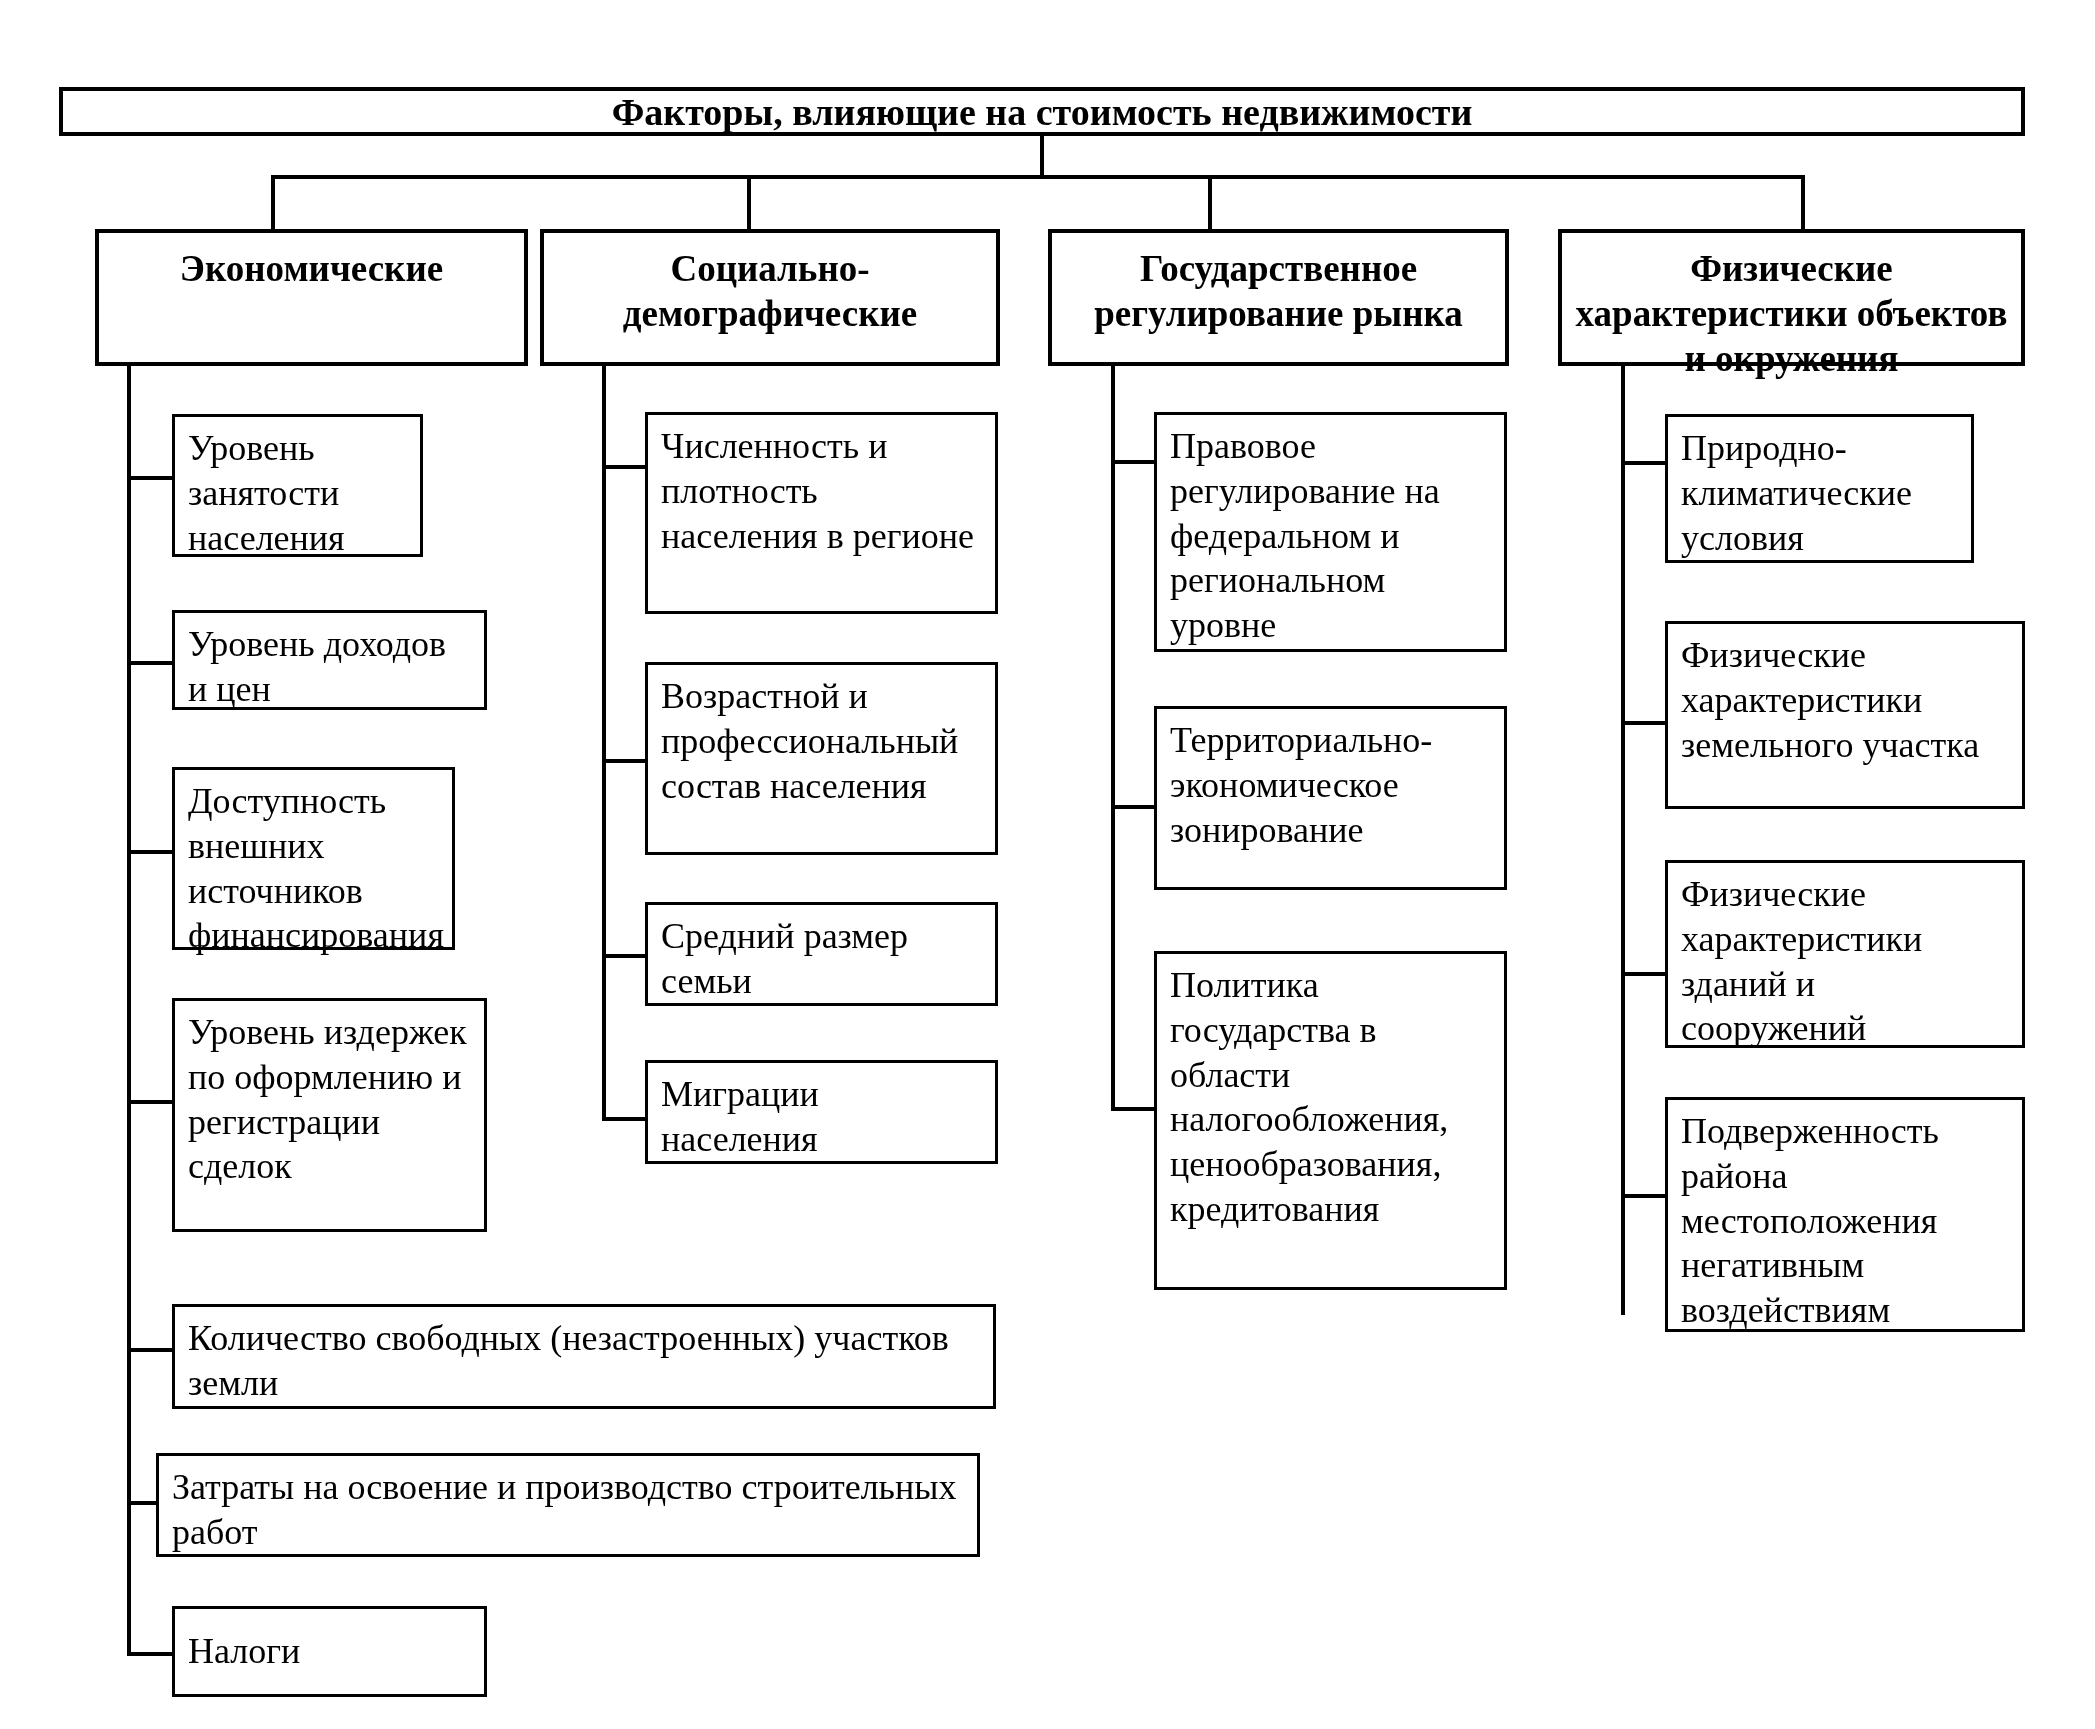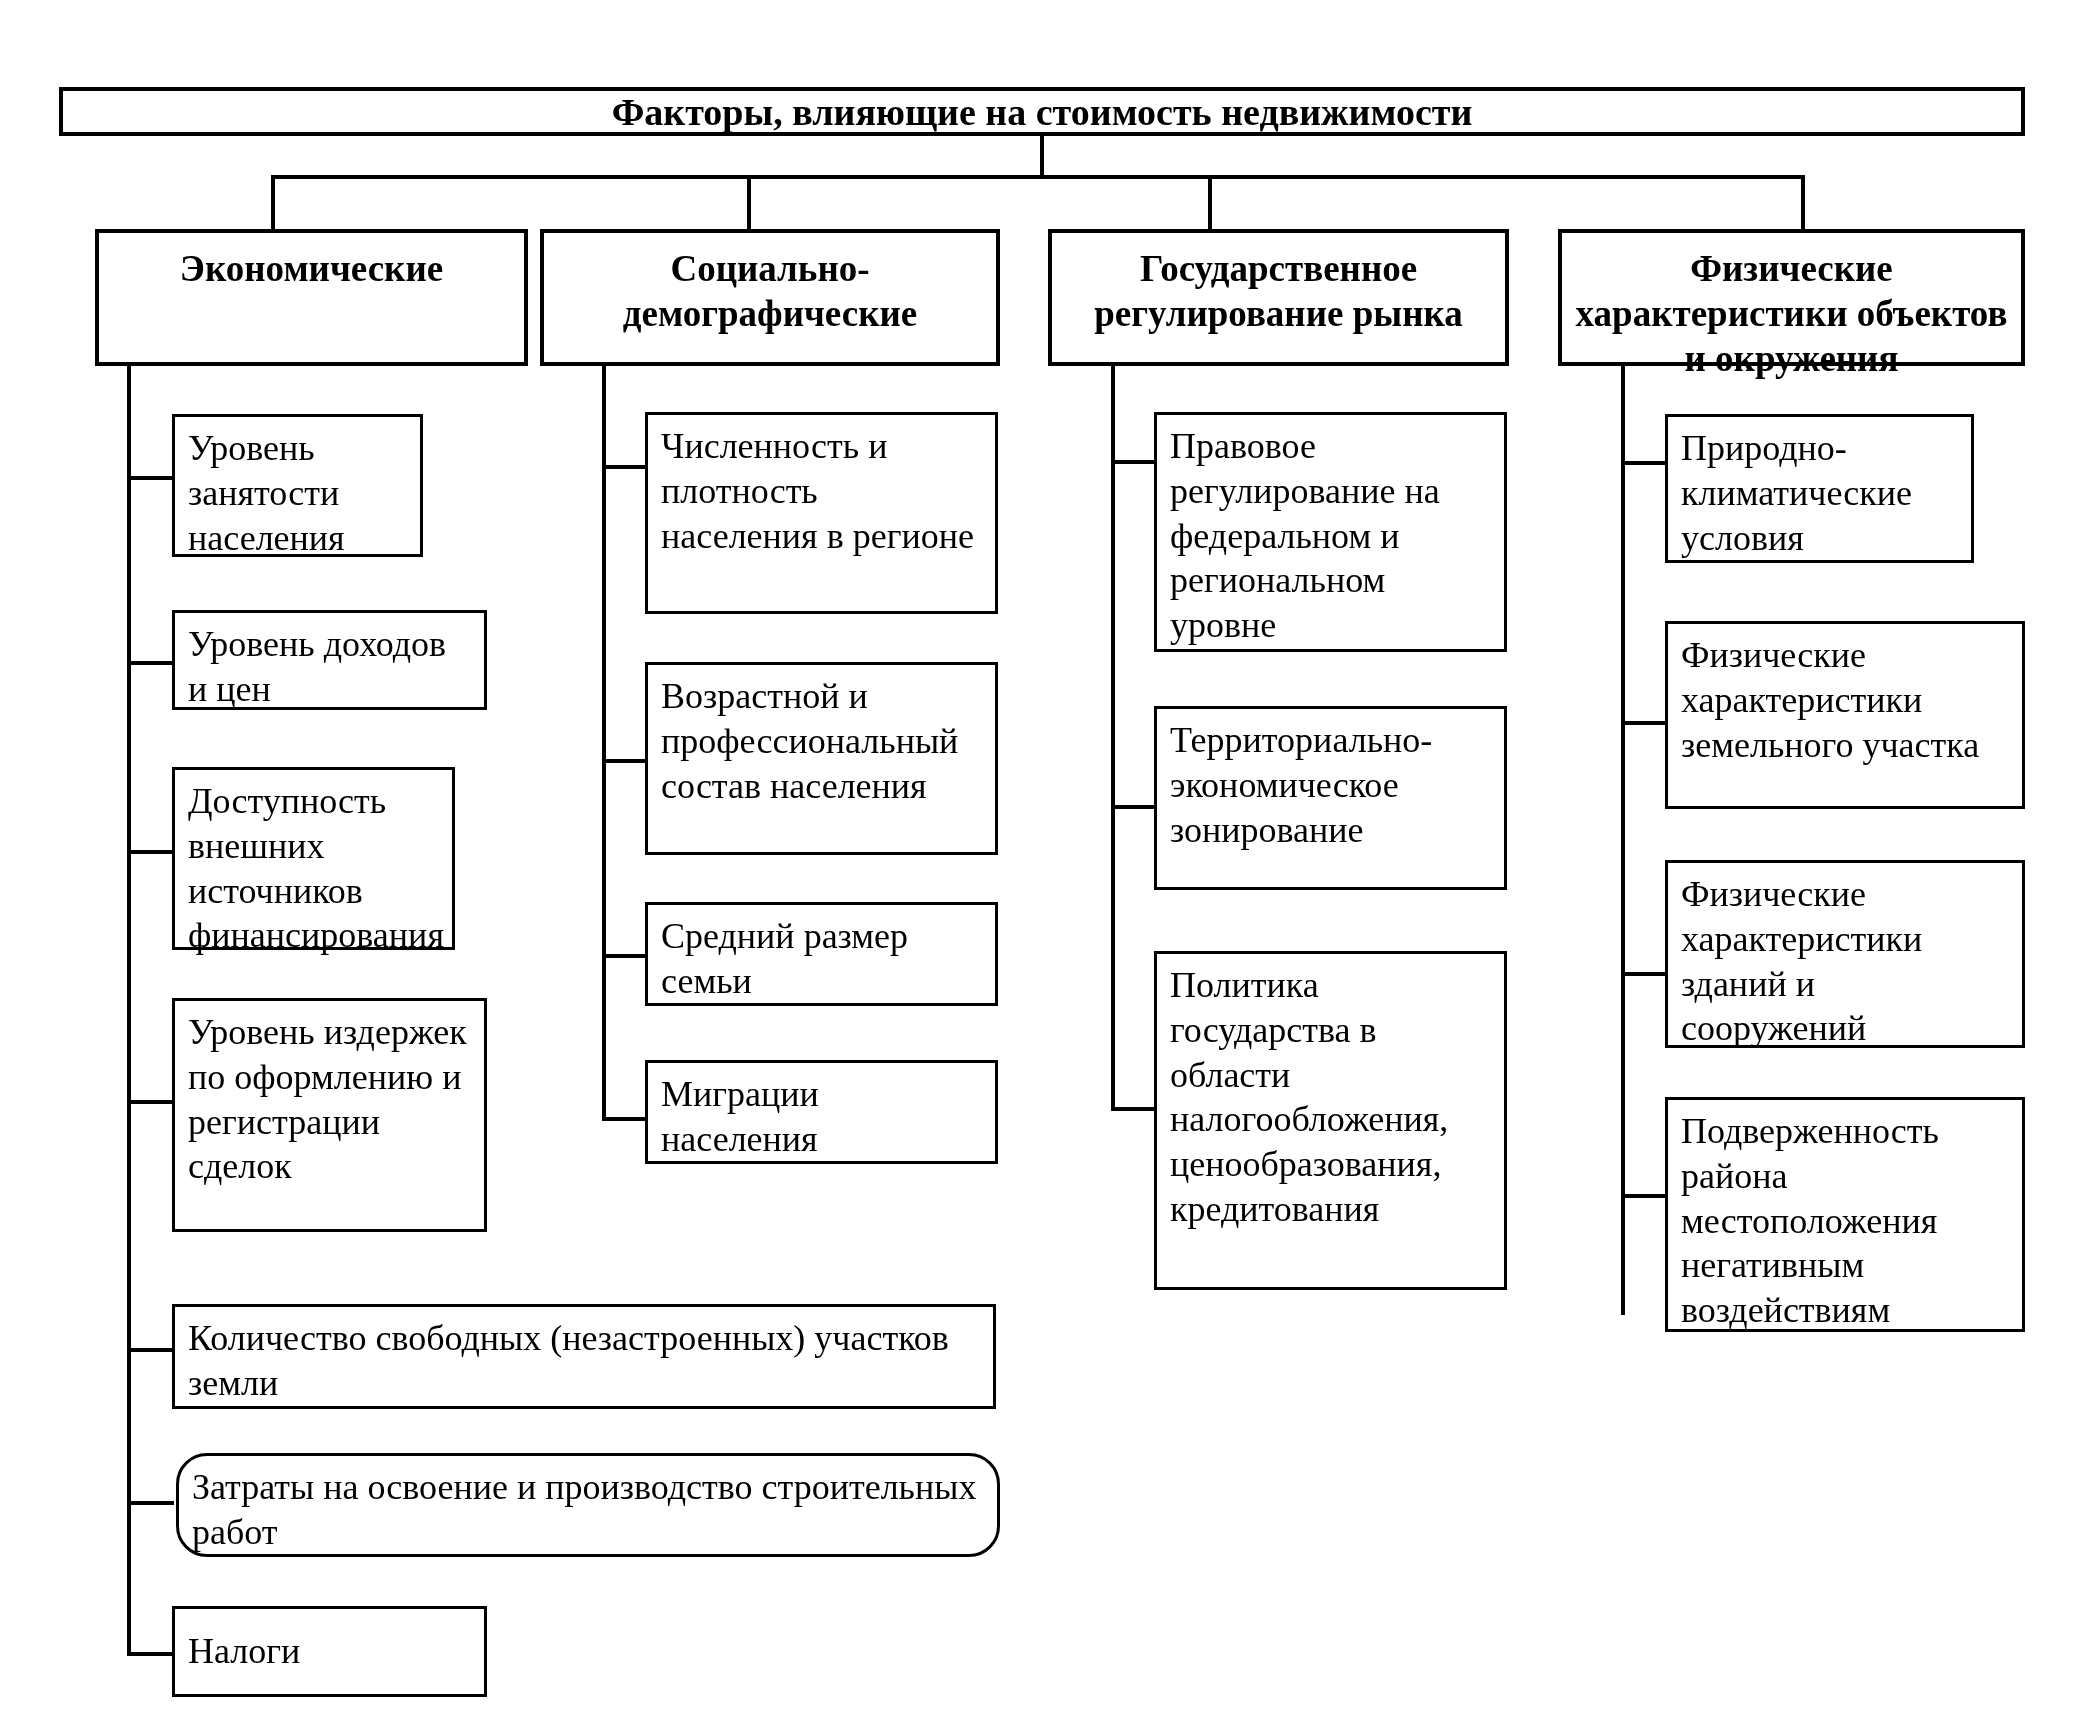--- a/index.html
+++ b/index.html
@@ -103,21 +103,21 @@
   </div>
   <div class="box leaf-box top-align" style="left:172px; top:767px; width:283px; height:183px;">
     <span>Доступность внешних источников финансирования</span>
   </div>
   <div class="box leaf-box top-align" style="left:172px; top:998px; width:315px; height:234px;">
     <span>Уровень издержек по оформлению и регистрации сделок</span>
   </div>
   <div class="box leaf-box top-align" style="left:172px; top:1304px; width:824px; height:105px;">
     <span>Количество свободных (незастроенных) участков земли</span>
   </div>
-  <div class="box leaf-box top-align" style="left:176px; top:1453px; width:824px; height:104px;border-radius:31px;">
+  <div class="box leaf-box top-align" style="left:156px; top:1453px; width:824px; height:104px;">
     <span>Затраты на освоение и производство строительных работ</span>
   </div>
   <div class="box leaf-box" style="left:172px; top:1606px; width:315px; height:91px;">
     <span>Налоги</span>
   </div>
 
   <div class="box cat-box" style="left:540px; top:229px; width:460px; height:137px;">
     <span>Социально-демографические</span>
   </div>
   <div class="line v" style="left:602px; top:366px; height:754px;"></div>

